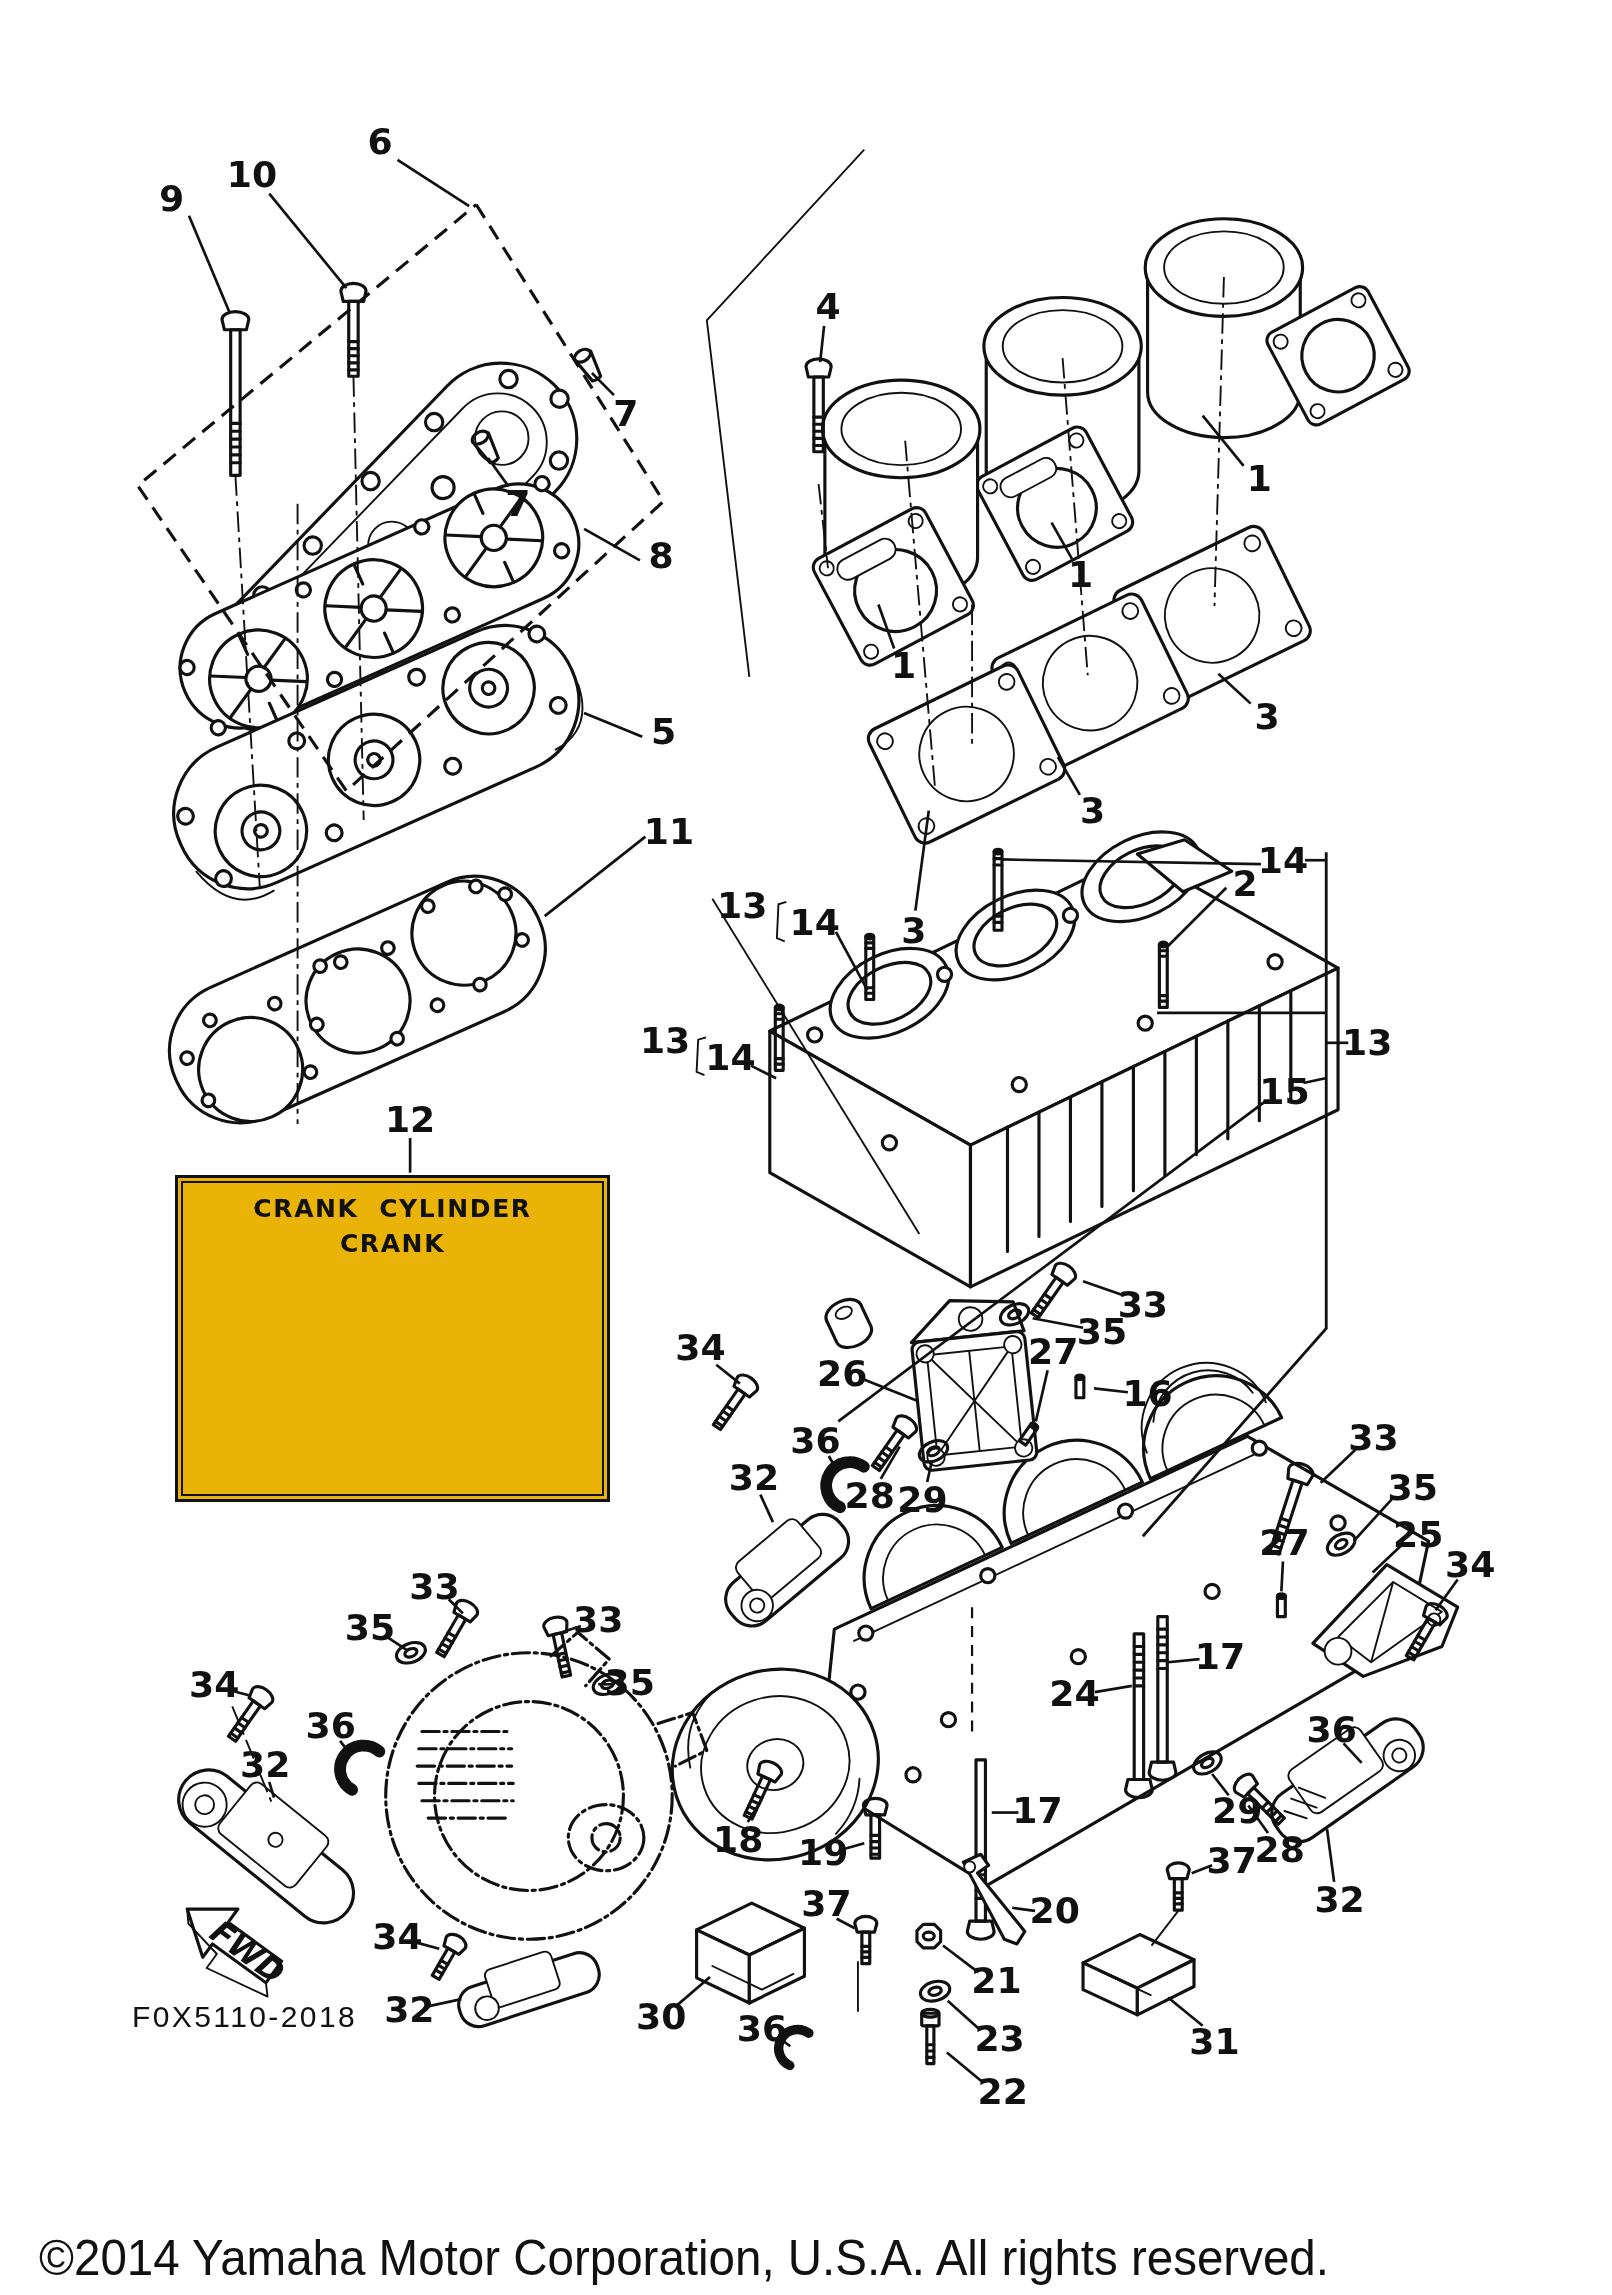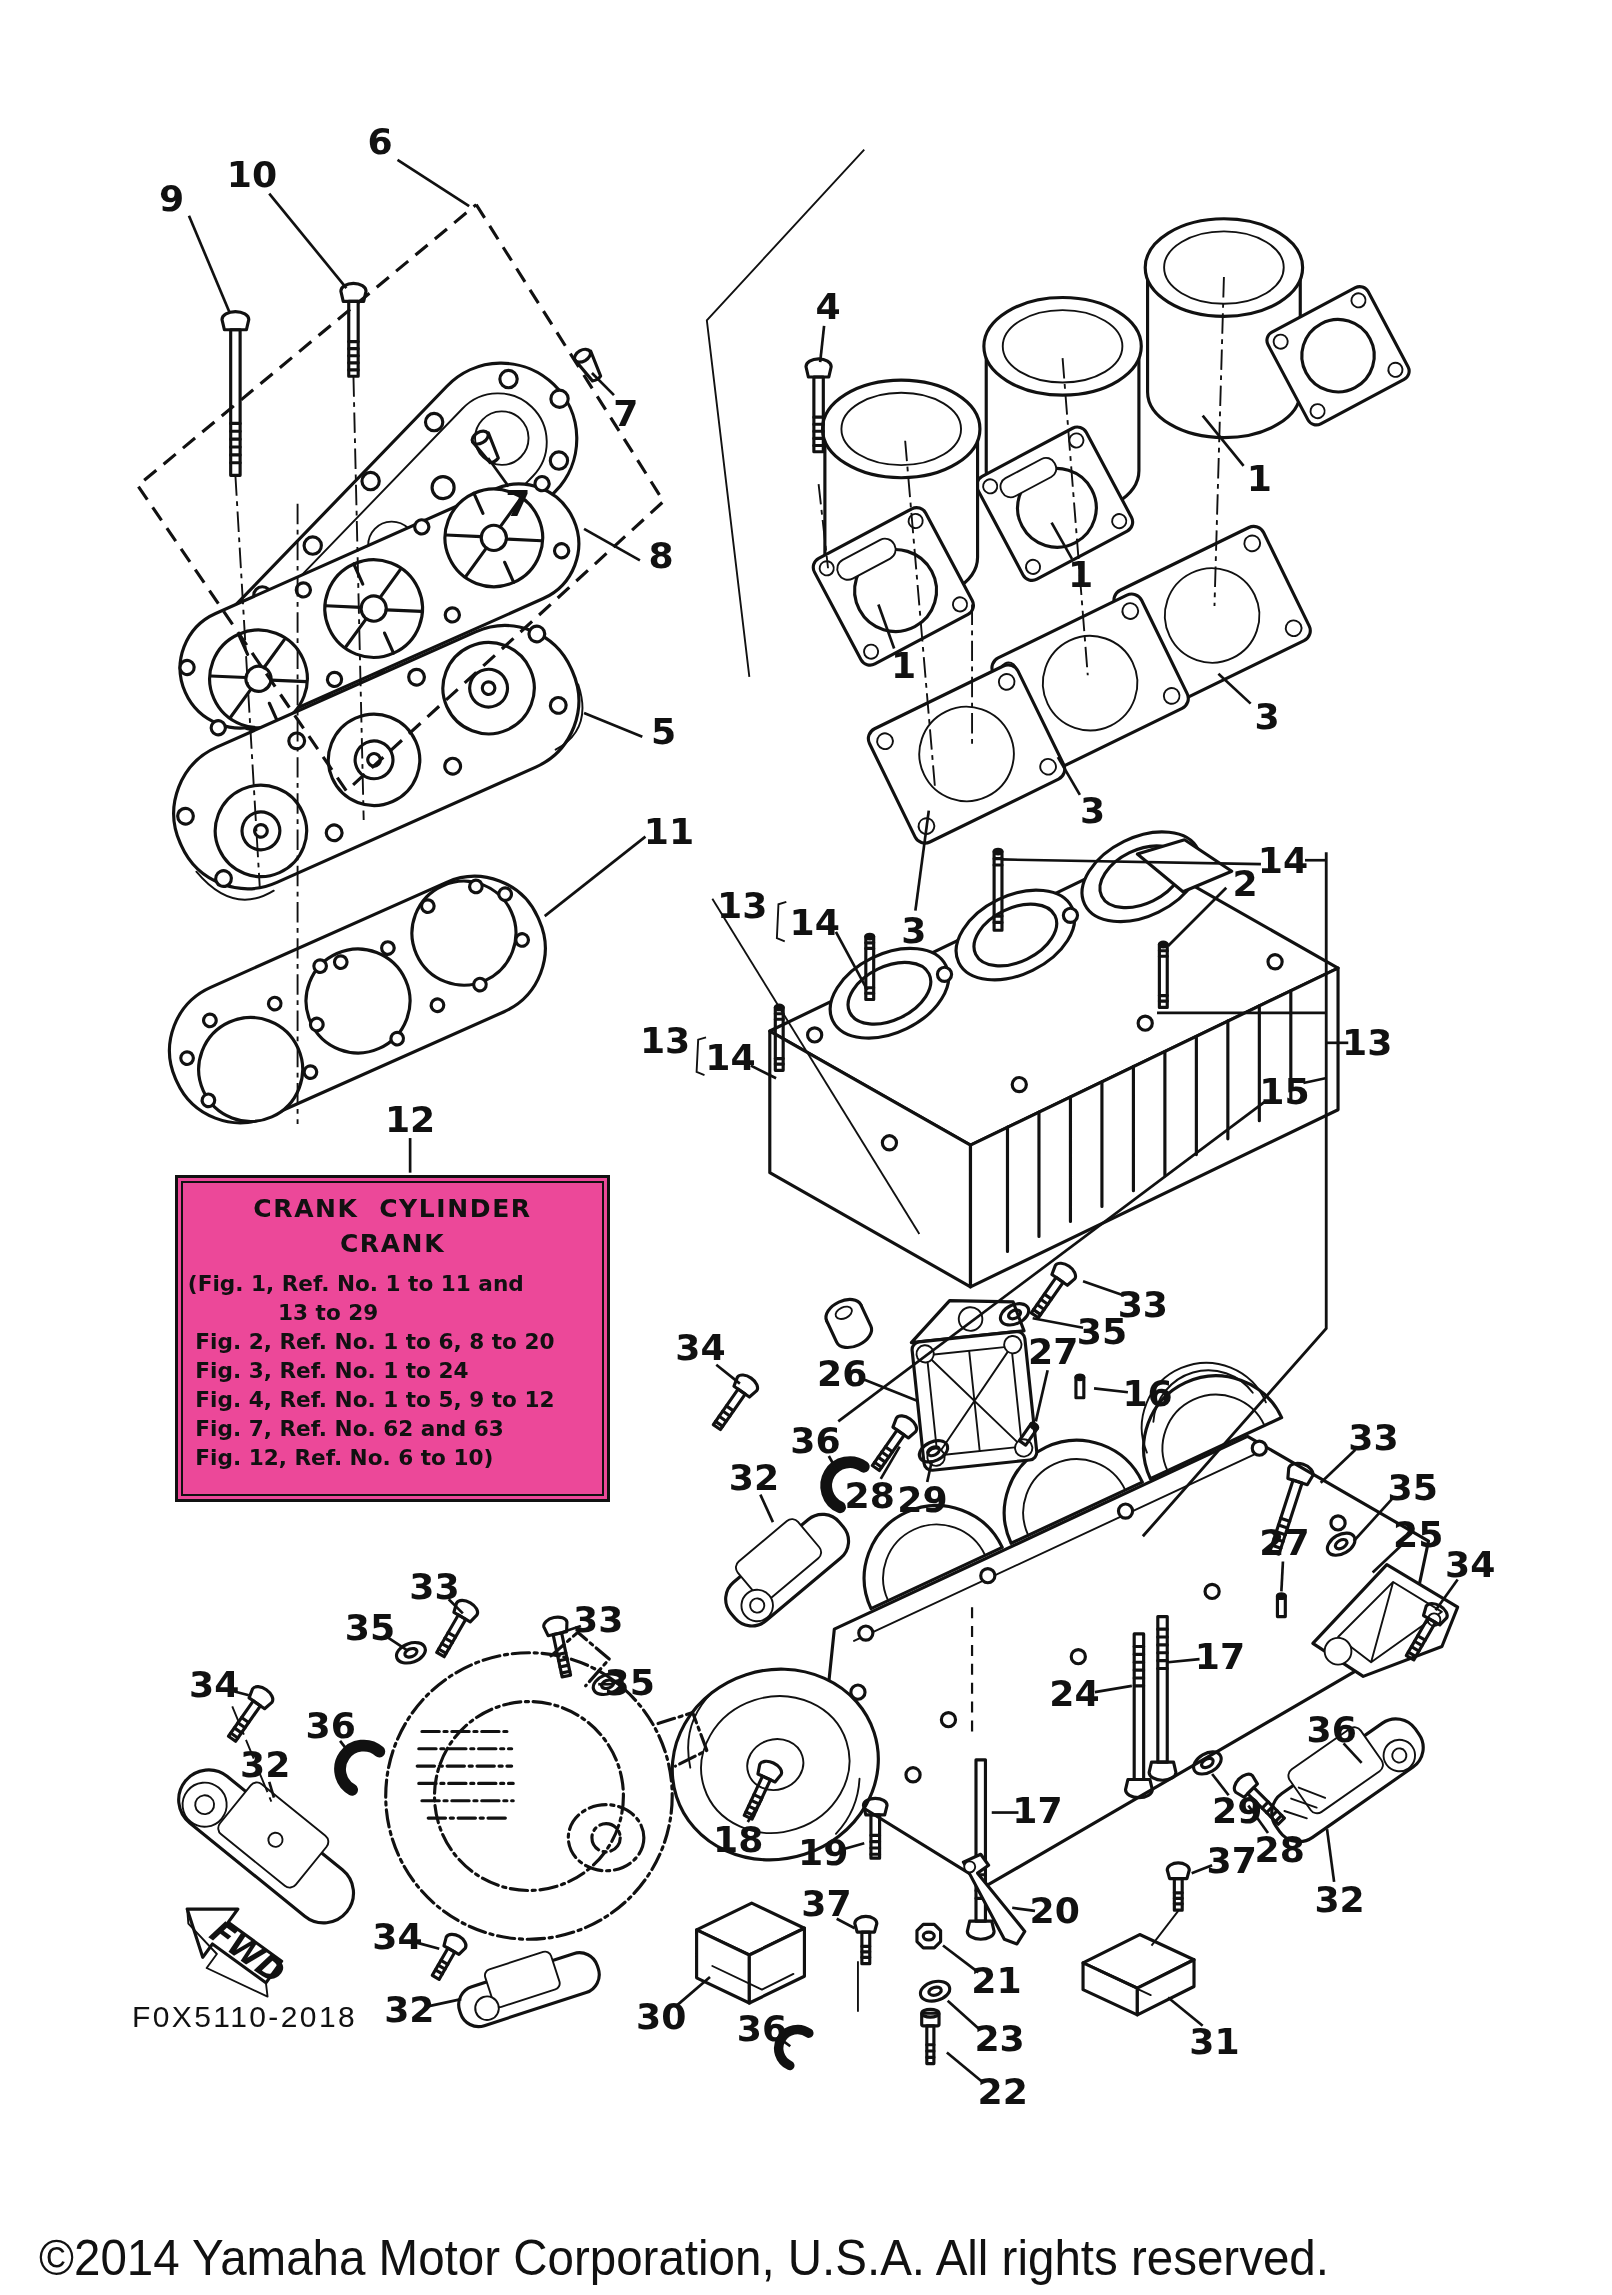--- a/index.html
+++ b/index.html
@@ -12,21 +12,21 @@
   .cline{fill:none;stroke:#111;}
   .cline.solid{stroke-width:3.6;}
   .cline.thin{stroke-width:2.4;}
   .cline.dash{stroke-width:4;stroke-dasharray:20 12;}
   .cline.dash2{stroke-width:2.8;stroke-dasharray:14 10;}
   .cline.chain{stroke-width:2.4;stroke-dasharray:26 7 6 7;}
   .leader{fill:none;stroke:#111;stroke-width:3.4;}
   text.callout{font:bold 46px "DejaVu Sans","Liberation Sans",sans-serif;fill:#111;stroke:none;
                text-anchor:middle;dominant-baseline:central;}
   .info-box{position:absolute;left:175px;top:1175px;width:435px;height:327px;
-            border:3.1px solid #111;background:#ec4899;box-sizing:border-box;padding:3.1px;}
+            border:3.1px solid #111;background:#eab308;box-sizing:border-box;padding:3.1px;}
   .info-inner{border:2.4px solid #111;width:100%;height:100%;box-sizing:border-box;padding:7.9px 4.7px 0 4.7px;}
   .info-title{font:bold 25px "DejaVu Sans","Liberation Sans",sans-serif;text-align:center;
               letter-spacing:1.6px;line-height:35px;white-space:pre;}
   .info-lines{font:bold 21.6px "DejaVu Sans","Liberation Sans",sans-serif;line-height:29px;
               margin:7.9px 0 0 0;white-space:pre;}
   .part-code{position:absolute;left:132px;top:2000px;font:30px "Liberation Sans",sans-serif;
              letter-spacing:2.4px;}
   .copyright{position:absolute;left:39px;top:2229px;font:50px "Liberation Sans",sans-serif;
              white-space:nowrap;transform:scaleX(.95);transform-origin:left center;}
   .fwd-text{font:bold 40px "DejaVu Sans","Liberation Sans",sans-serif;fill:#111;stroke:none;
@@ -610,26 +610,19 @@
         <text x="420" y="2192" class="callout">36</text>
         <polyline points="342,2264 348,2284" class="leader"></polyline>
         <text x="337" y="2242" class="callout">32</text>
       </g>
   </svg>
 
   <div class="info-box">
     <div class="info-inner">
       <div class="info-title">CRANK  CYLINDER</div>
       <div class="info-title">CRANK</div>
-      <pre class="info-lines">(Fig. 1, Ref. No. 1 to 11 and
-            13 to 29
- Fig. 2, Ref. No. 1 to 6, 8 to 20
- Fig. 3, Ref. No. 1 to 24
- Fig. 4, Ref. No. 1 to 5, 9 to 12
- Fig. 7, Ref. No. 62 and 63
- Fig. 12, Ref. No. 6 to 10)</pre>
     </div>
   </div>
 
   <div class="part-code">F0X5110-2018</div>
   <div class="copyright">©2014 Yamaha Motor Corporation, U.S.A. All rights reserved.</div>
 </div>
 
 
 </body></html>

